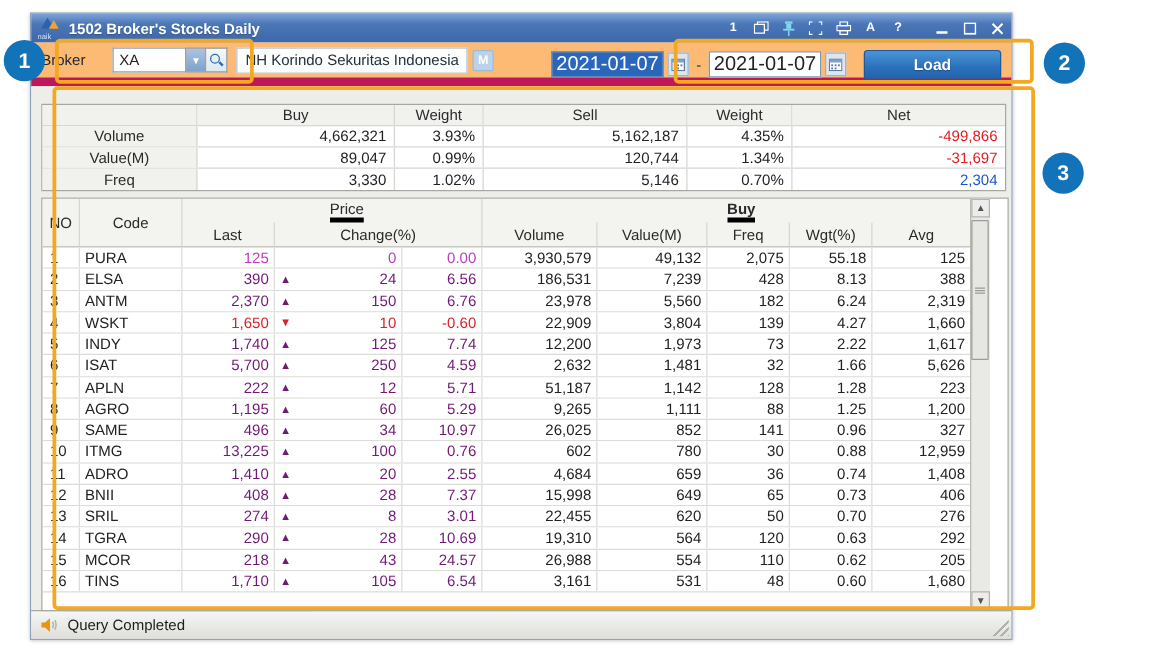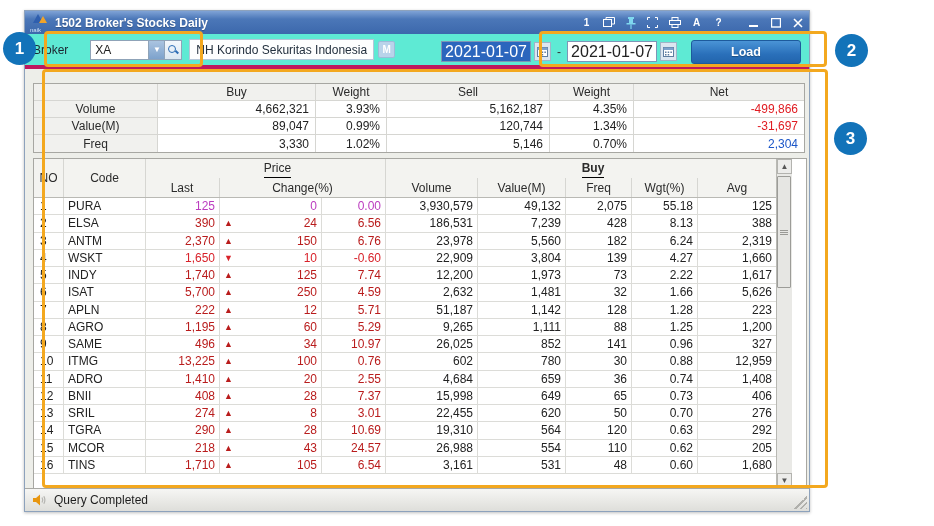--- a/index.html
+++ b/index.html
@@ -38,22 +38,22 @@
   .title-text { font-weight:bold; font-size:12px; text-shadow:0 1px 1px rgba(0,0,0,.25); white-space:nowrap; }
   .tb-icons { margin-left:auto; display:flex; align-items:center; gap:9px; }
   .tb-ico { width:13px; height:12px; display:flex; align-items:center; justify-content:center;
     color:#fff; font-size:10px; font-weight:bold; cursor:default; }
   .tb-ico svg { display:block; }
   .tb-sep { width:4px; }
 
   
   .toolbar {
     height:35px; flex:0 0 35px;
-    background:#5eead4;
-    border-bottom:4px solid #be185d;
+    background:#fdba74;
+    border-bottom:7px solid #be185d;
     display:flex; align-items:center;
     padding:0 8px; position:relative;
   }
   .lbl { color:#1c2430; }
   .combo { display:flex; align-items:center; margin-left:22px; height:20px; }
   .combo-field { width:58px; height:20px; background:#fff; border:1px solid #8fa3b8; border-right:none;
     display:flex; align-items:center; padding:0 4px; }
   .combo-btn { width:17px; height:20px; background:linear-gradient(180deg,#aac4e0,#7da2cc);
     border:1px solid #8fa3b8; color:#fff; font-size:8px; display:flex; align-items:center; justify-content:center; }
   .search-btn { width:17px; height:20px; background:linear-gradient(180deg,#f4f8fc,#dce8f2);
@@ -104,21 +104,21 @@
 
   
   .grid { position:absolute; left:8px; top:89px; width:774px; height:331px;
     border:1px solid #a7a7a2; background:#fff; display:flex; }
   .grid-main { width:742px; display:flex; flex-direction:column; overflow:hidden; }
   .ghead { flex:0 0 38px; display:flex; border-bottom:1px solid #b9b9b4; background:#f3f3f0; }
   .gh-cell { border-right:1px solid #d6d6d2; display:flex; align-items:center; justify-content:center; color:#2b2b2b; }
   .gh-no { width:30px; } .gh-code { width:82px; }
   .gh-group { display:flex; flex-direction:column; }
   .gh-price { width:240px; } .gh-buy { width:390px; border-right:none; }
-  .gh-top { height:19px; border-bottom:1px solid #000000; display:flex; align-items:center; justify-content:center;margin-left:24px; }
+  .gh-top { height:19px; border-bottom:4px solid #000000; display:flex; align-items:center; justify-content:center;margin-left:24px; }
   .gh-buy .gh-top { font-weight:bold; }
   .gh-bottom { height:19px; display:flex; }
   .gh-sub { border-right:1px solid #d6d6d2; display:flex; align-items:center; justify-content:center; height:100%; }
   .gh-sub:last-child { border-right:none; }
   .w-last{width:74px;} .w-chg{width:166px;}
   .w-vol{width:92px;} .w-val{width:88px;} .w-freq{width:66px;} .w-wgt{width:66px;} .w-avg{width:78px;}
 
   .gbody { flex:1 1 auto; overflow:hidden; }
   .grow { display:flex; height:17.25px; border-bottom:1px solid #dcdcd8; background:#fff; }
   .gc { border-right:1px solid #dcdcd8; display:flex; align-items:center; height:100%;
@@ -128,21 +128,21 @@
   .c-code { width:82px; justify-content:flex-start; color:#222; }
   .c-last { width:74px; justify-content:flex-end; }
   .c-change { width:102px; justify-content:space-between; }
   .c-chgp { width:64px; justify-content:flex-end; }
   .c-vol { width:92px; justify-content:flex-end; color:#222; }
   .c-val { width:88px; justify-content:flex-end; color:#222; }
   .c-freq { width:66px; justify-content:flex-end; color:#222; }
   .c-wgt { width:66px; justify-content:flex-end; color:#222; }
   .c-avg { width:78px; justify-content:flex-end; color:#222; }
   .arrow { font-size:9px; }
-  .dir-up .pricecell { color:#b91c1c; }
+  .dir-up .pricecell { color:#701a75; }
   .dir-down .pricecell { color:#d8222a; }
   .dir-flat .pricecell { color:#bb3cbf; }
 
   
   .vscroll { width:16px; border-left:1px solid #b9b9b4; background:#e9e9e6;
     display:flex; flex-direction:column; }
   .sbtn { flex:0 0 15px; background:#ececea; border:1px solid #b3b3af;
     display:flex; align-items:center; justify-content:center; font-size:8px; color:#555; }
   .vtrack { flex:1 1 auto; position:relative; }
   .vthumb { position:absolute; left:0; top:2px; width:14px; height:112px; background:#e6e6e3;

